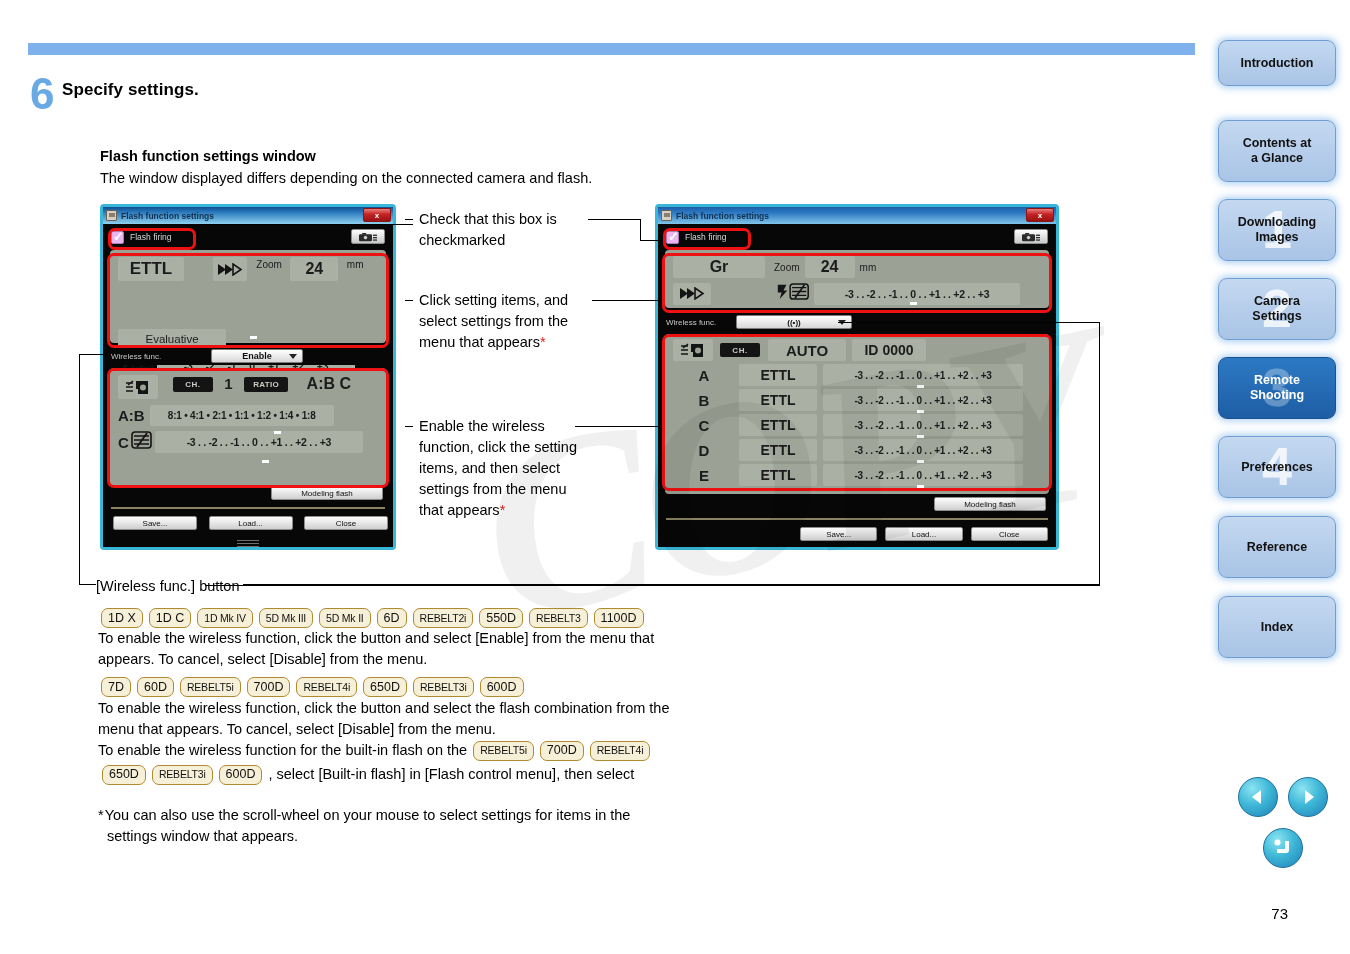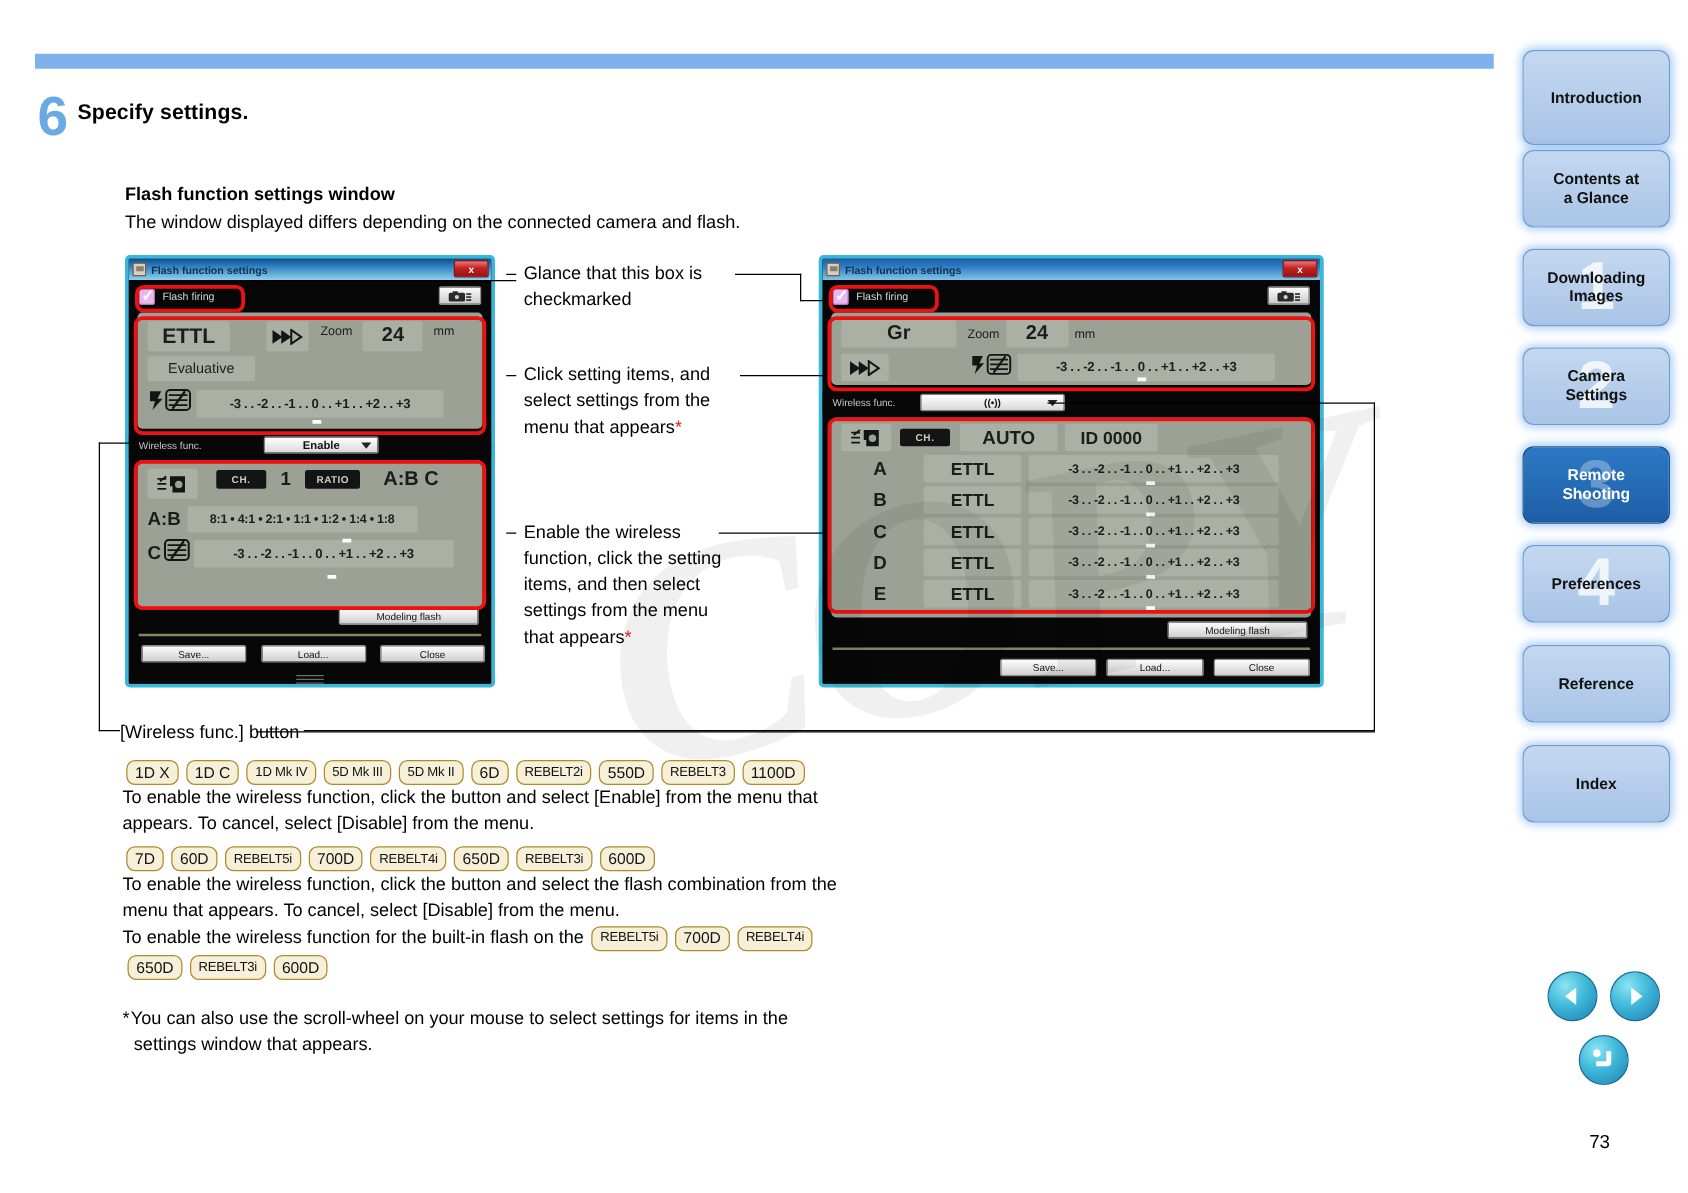--- a/index.html
+++ b/index.html
@@ -273,21 +273,21 @@
           <path d="M1 1 L1 12 L9 6.5 Z" fill="#141414"></path>
           <path d="M8 1 L8 12 L16 6.5 Z" fill="#141414"></path>
           <path d="M16 1 L16 12 L24 6.5 Z" fill="none" stroke="#141414" stroke-width="1.6"></path>
         </svg>
       </span>
       <span class="flat" style="font-size:10px;margin-left:5px;vertical-align:6px;">Zoom</span>
       <span class="fld" style="width:48px;height:24px;font-size:16px;font-weight:bold;vertical-align:top;margin-left:4px;">24</span>
       <span class="flat" style="font-size:10px;margin-left:4px;vertical-align:6px;">mm</span>
 
       <div style="margin-top:4px;">
-        <span class="fld" style="width:86px;height:20px;font-size:11.5px;">Evaluative</span>
+        <span class="fld" style="width:108px;height:20px;font-size:11.5px;margin-top:44px;">Evaluative</span>
       </div>
 
       <div style="margin-top:5px; display:flex; align-items:center;">
         <span style="margin-right:3px;">
           <svg width="36" height="20" viewBox="0 0 36 20">
             <path d="M2 3 L11 3 L8 9 L12 9 L4 18 L6 11 L2 11 Z" fill="#141414"></path>
             <rect x="15" y="2" width="19" height="16" rx="3" fill="none" stroke="#141414" stroke-width="1.6"></rect>
             <path d="M17 6 L32 6 M17 10 L32 10 M17 14 L32 14" stroke="#141414" stroke-width="1.4"></path>
             <path d="M30 3 L20 17" stroke="#141414" stroke-width="1.8"></path>
           </svg>
@@ -496,21 +496,21 @@
 <div class="lead" style="left:405px; top:426px; width:8px; height:1px;"></div>
 <div class="lead" style="left:575px; top:426px; width:88px; height:1px;"></div>
 
 <div class="boxline" style="left:79px; top:354px; width:1021px; height:231px; border-top:none; border-right:none;"></div>
 <div class="lead" style="left:79px; top:354px; width:28px; height:1px;"></div>
 <div class="lead" style="left:1099px; top:322px; width:1px; height:263px;"></div>
 <div class="lead" style="left:838px; top:322px; width:262px; height:1px;"></div>
 <div class="lead" style="left:205px; top:585px; width:895px; height:1px;"></div>
 
 <div class="callout" style="left:419px; top:209px; width:190px;">
-  <span style="white-space:pre-line">Glance that this box is
+  <span style="white-space:pre-line">Check that this box is
 checkmarked</span>
 </div>
 
 <div class="callout" style="left:419px; top:290px; width:190px;">
   <span style="white-space:pre-line">Click setting items, and
 select settings from the
 menu that appears</span><span class="ast">*</span>
 </div>
 
 <div class="callout" style="left:419px; top:416px; width:195px;">
@@ -563,32 +563,33 @@
         <span class="badge">700D</span>
         <span class="badge sm">REBELT4i</span>
       </span>
   </div>
   <div style="display:flex;align-items:center;gap:6px;margin-top:3px;">
     <span id="badges3b" style="display:inline-flex;gap:6px;margin-left:4px;">
         <span class="badge">650D</span>
         <span class="badge sm">REBELT3i</span>
         <span class="badge">600D</span>
       </span>
+    <span>, select [Built-in flash] in [Flash control menu], then select</span>
   </div>
 </div>
 
 <div class="para" style="left:98px; top:805px; width:700px;">
   <div style="display:flex;">
     <span class="ast" style="margin-right:1px;">*</span>
     <span>You can also use the scroll-wheel on your mouse to select settings for items in the</span>
   </div>
   <div style="margin-left:9px;">settings window that appears.</div>
 </div>
 
-<div class="side" style="top:40px;  height:76px;">
+<div class="side" style="top:40px;  height:46px;">
   <span class="ghost"></span>
   <span class="lbl">Introduction</span>
 </div>
 <div class="side" style="top:120px; height:62px;">
   <span class="ghost"></span>
   <span class="lbl">Contents at
 a Glance</span>
 </div>
 <div class="side" style="top:199px; height:62px;">
   <span class="ghost">1</span>

